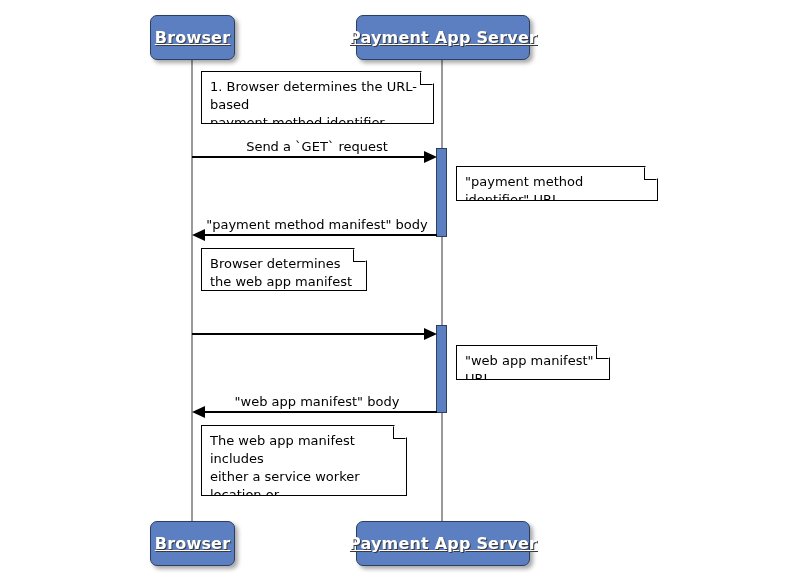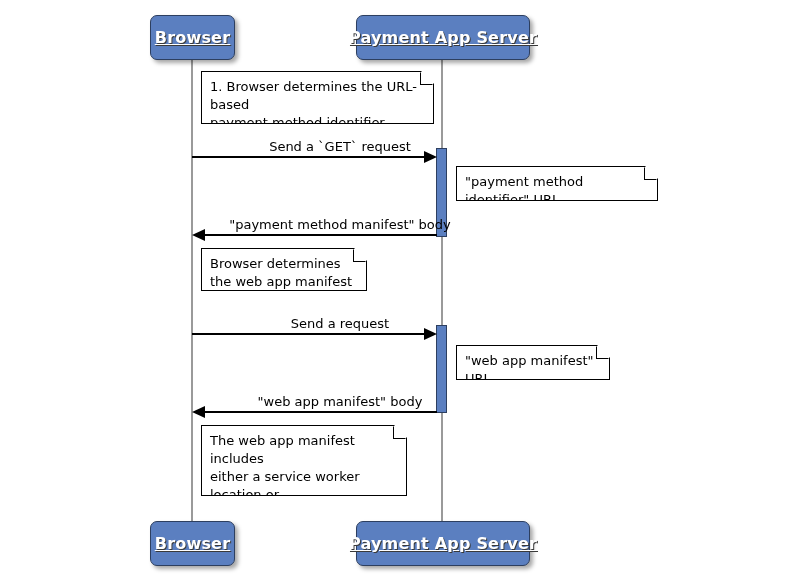--- a/index.html
+++ b/index.html
@@ -75,21 +75,20 @@
   }
   .arrowhead.left {
     border-right: 13px solid #000000;
   }
   .msg-label {
     position: absolute;
     font-size: 13px;
     color: #000000;
     white-space: nowrap;
     text-align: center;
-    margin-left: 23px;
   }
 
   
   .note {
     position: absolute;
     box-sizing: border-box;
     background: #ffffff;
     border: 1px solid #000000;
     font-size: 13px;
     line-height: 18px;
@@ -152,21 +151,20 @@
   <div class="msg-label" style="left:192px; top:217px; width:250px;">"payment method manifest" body</div>
   <div class="msg-line" style="left:205px; top:234px; width:232px;"></div>
   <div class="arrowhead left" style="left:192px; top:229px;"></div>
 
   <div class="note" style="left:201px; top:248px; width:166px; height:43px;">
     <span class="fold"></span>
     <span class="note-text">Browser determines
 the web app manifest URL</span>
   </div>
 
-  <div class="msg-label" style="left:192px; top:316px; width:250px;">Send a request</div>
   <div class="msg-line" style="left:192px; top:333px; width:237px;"></div>
   <div class="arrowhead right" style="left:424px; top:328px;"></div>
 
   <div class="note" style="left:456px; top:345px; width:154px; height:35px;">
     <span class="fold"></span>
     <span class="note-text">"web app manifest" URL</span>
   </div>
 
   <div class="msg-label" style="left:192px; top:394px; width:250px;">"web app manifest" body</div>
   <div class="msg-line" style="left:205px; top:411px; width:232px;"></div>

